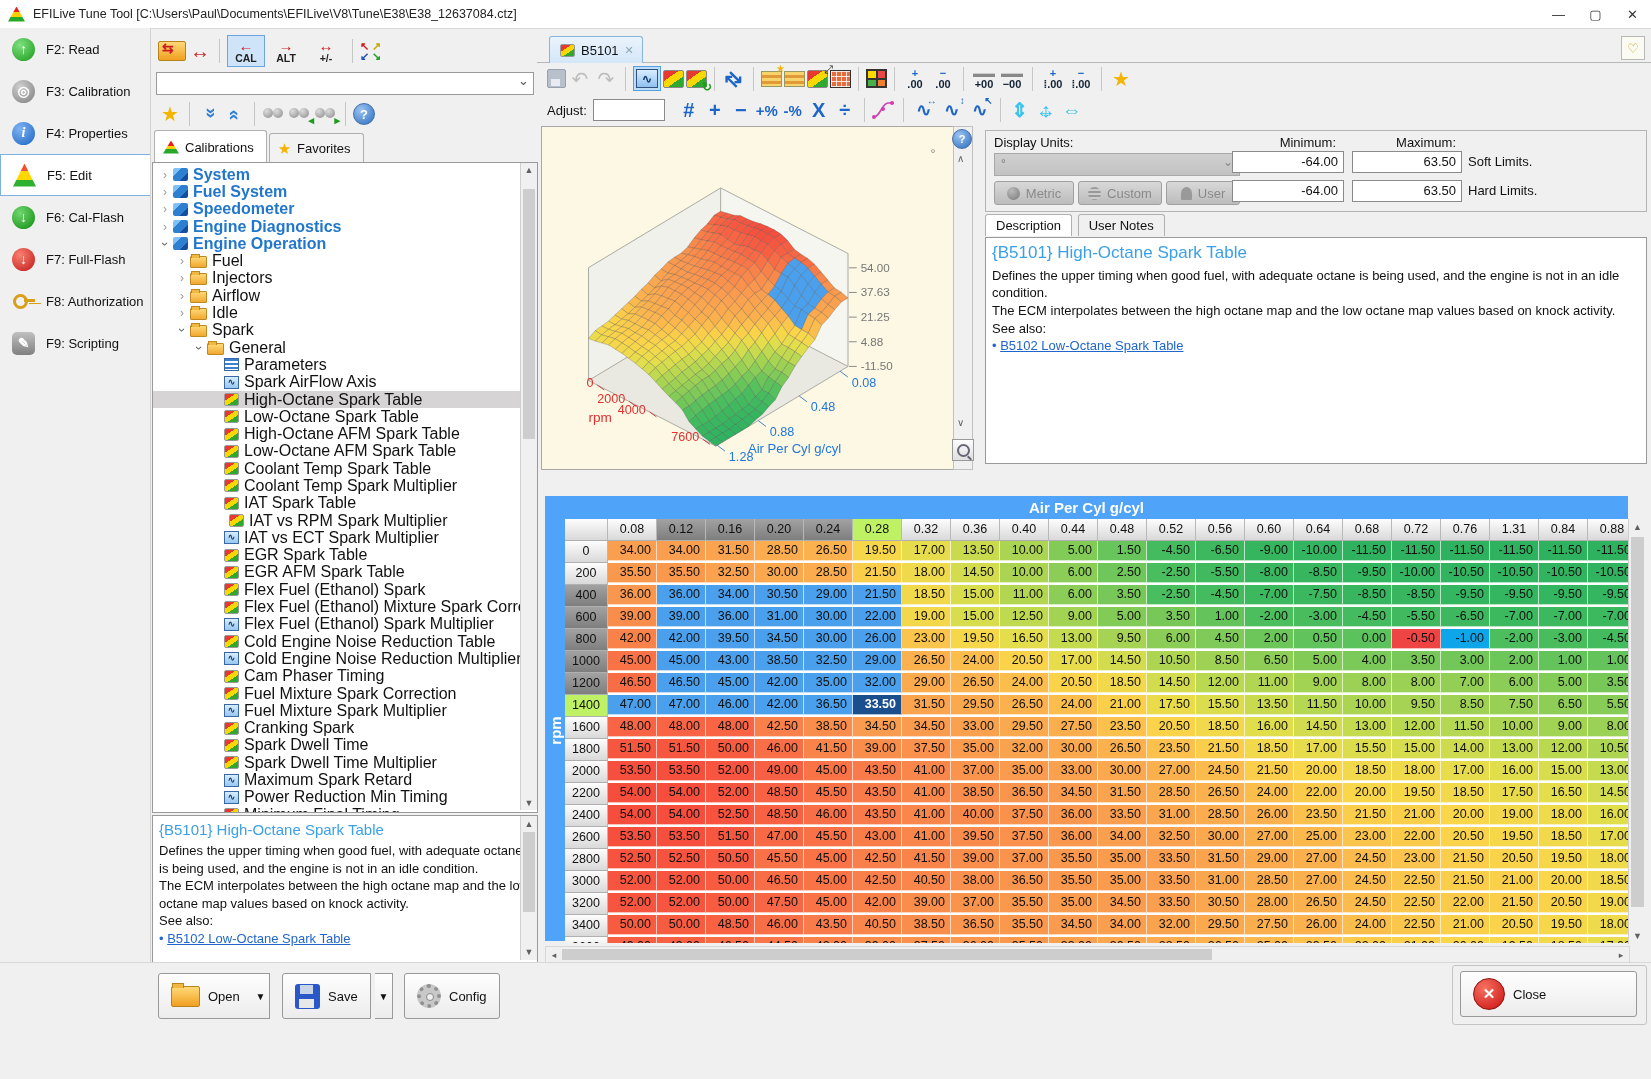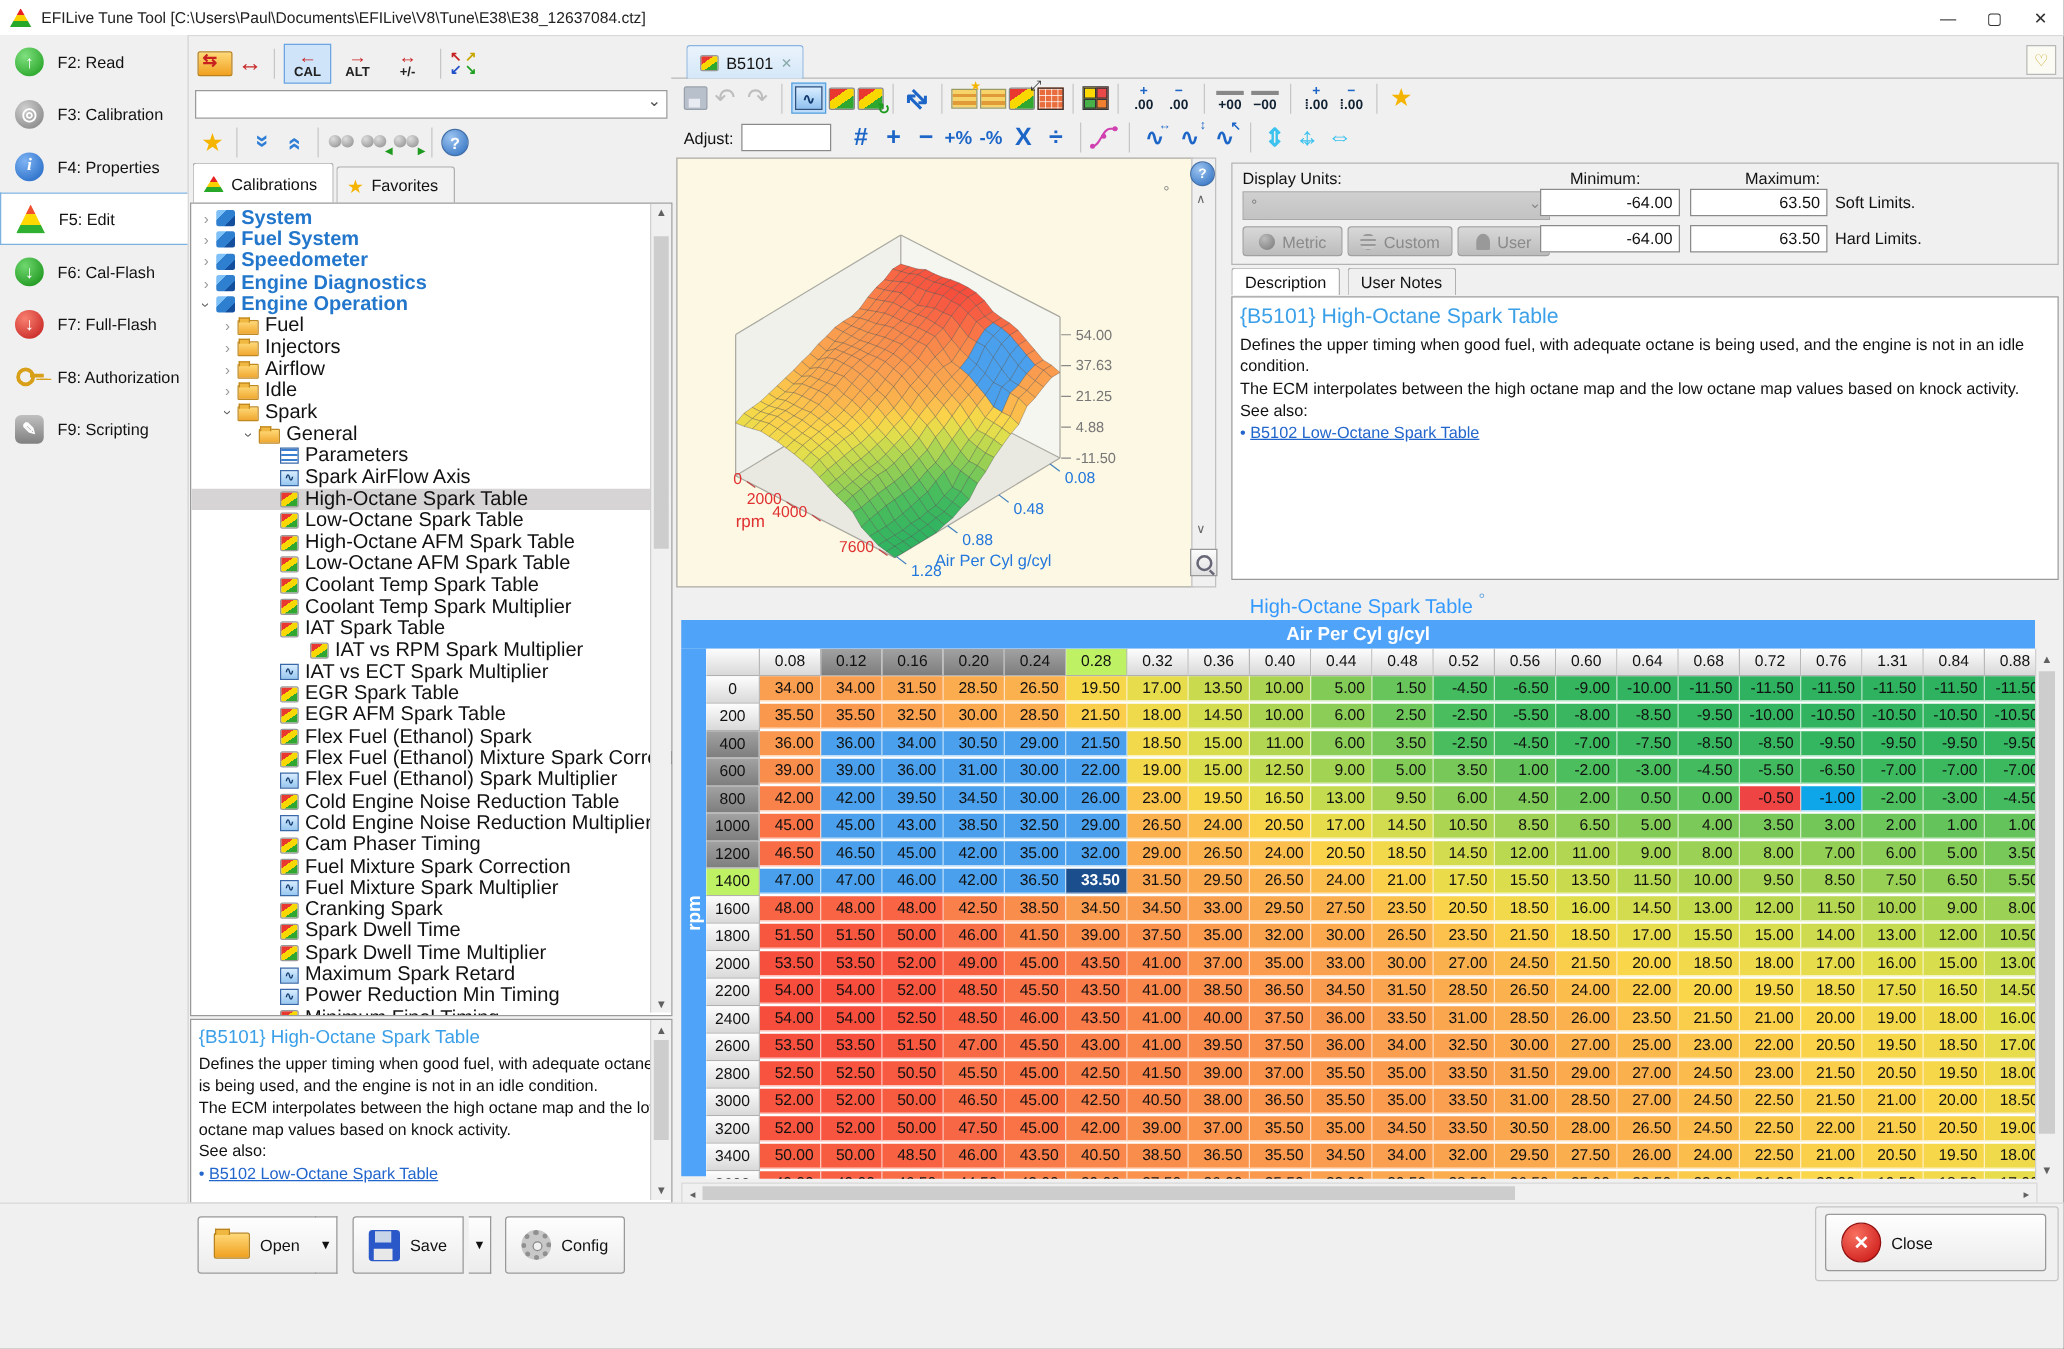--- a/index.html
+++ b/index.html
@@ -346,21 +346,21 @@
         <div class="trow" style="padding-left: 57px;">
           <span class="texp"></span>
           <span class="ti ti-t3d"></span>
           <span class="tl">Coolant Temp Spark Multiplier</span>
         </div>
         <div class="trow" style="padding-left: 57px;">
           <span class="texp"></span>
           <span class="ti ti-t3d"></span>
           <span class="tl">IAT Spark Table</span>
         </div>
-        <div class="trow" style="padding-left: 62px; margin-left: 19px;">
+        <div class="trow" style="padding-left: 62px;">
           <span class="texp"></span>
           <span class="ti ti-t3d"></span>
           <span class="tl">IAT vs RPM Spark Multiplier</span>
         </div>
         <div class="trow" style="padding-left: 57px;">
           <span class="texp"></span>
           <span class="ti ti-curve">∿</span>
           <span class="tl">IAT vs ECT Spark Multiplier</span>
         </div>
         <div class="trow" style="padding-left: 57px;">
@@ -1015,21 +1015,21 @@
         <span>Metric</span>
       </div>
     <div class="abs graybtn" style="left:92px;top:50px;width:82px;height:22px">
         <span style="width:13px;height:13px;border-radius:50%;background:repeating-linear-gradient(180deg,#999 0 2px,#ccc 2px 4px)"></span>
         <span>Custom</span>
       </div>
     <div class="abs graybtn" style="left:180px;top:50px;width:72px;height:22px">
         <span style="width:11px;height:13px;background:#999;border-radius:50% 50% 10% 10%"></span>
         <span>User</span>
       </div>
-    <span class="abs" style="left:270px;top:4px;width:80px;">Minimum:</span>
+    <span class="abs" style="left:270px;top:4px;width:80px;text-align:right">Minimum:</span>
     <span class="abs" style="left:390px;top:4px;width:80px;text-align:right" data_name="maximum-label">Maximum:</span>
     <div class="abs fld" style="left:246px;top:20px;width:112px;height:22px">-64.00</div>
     <div class="abs fld" style="left:366px;top:20px;width:110px;height:22px">63.50</div>
     <span class="abs" style="left:482px;top:23px">Soft Limits.</span>
     <div class="abs fld" style="left:246px;top:49px;width:112px;height:22px">-64.00</div>
     <div class="abs fld" style="left:366px;top:49px;width:110px;height:22px">63.50</div>
     <span class="abs" style="left:482px;top:52px">Hard Limits.</span>
   </div>
 
   <div class="abs" style="left:985px;top:214px;height:24px">
@@ -1037,23 +1037,20 @@
     <span class="dtab" style="margin-left:2px">User Notes</span>
   </div>
   <div class="abs descbox" style="left:985px;top:237px;width:660px;height:225px">
     <div class="desc-title">{B5101} High-Octane Spark Table</div>
     <div class="desc-body">Defines the upper timing when good fuel, with adequate octane is being used, and the engine is not in an idle condition.</div>
     <div class="desc-body">The ECM interpolates between the high octane map and the low octane map values based on knock activity.</div>
     <div class="desc-body">See also:</div>
     <div class="desc-body"><span class="bullet">• </span><span class="desc-link">B5102 Low-Octane Spark Table</span></div>
   </div>
 
-  <div class="abs tbl-title" style="left:537px;top:472px;width:1114px">
-    <span>High-Octane Spark Table</span> <sup style="color:#6aa8e0">°</sup>
-  </div>
   <div class="abs banner" style="left:545px;top:496px;width:1083px;height:23px">Air Per Cyl g/cyl</div>
   <div class="abs rpmstrip" style="left:545px;top:519px;width:20px;height:422px">
     <span class="rpmlab">rpm</span>
   </div>
   <div class="abs" style="left:565px;top:519px;width:1063px;height:424px;overflow:hidden;background:#fff" id="grid">
       <div class="grow">
         <div class="cell hcell rhdr"></div>
         <div class="cell hcell">0.08</div>
         <div class="cell hcell gray">0.12</div>
         <div class="cell hcell gray">0.16</div>

